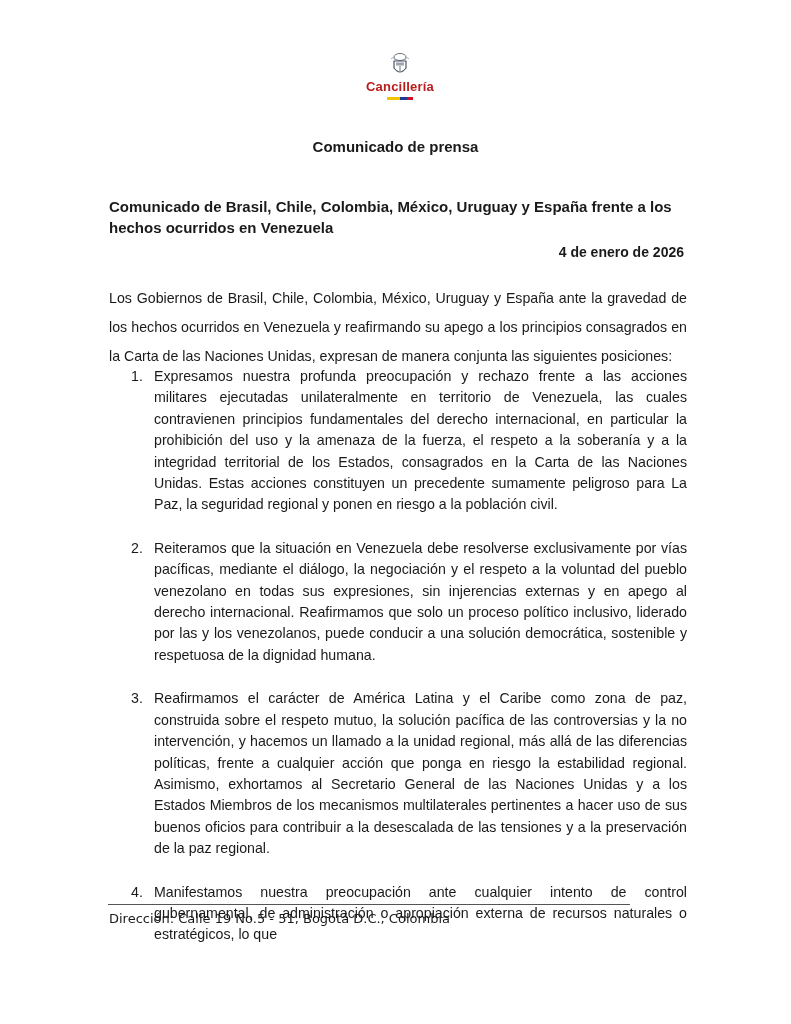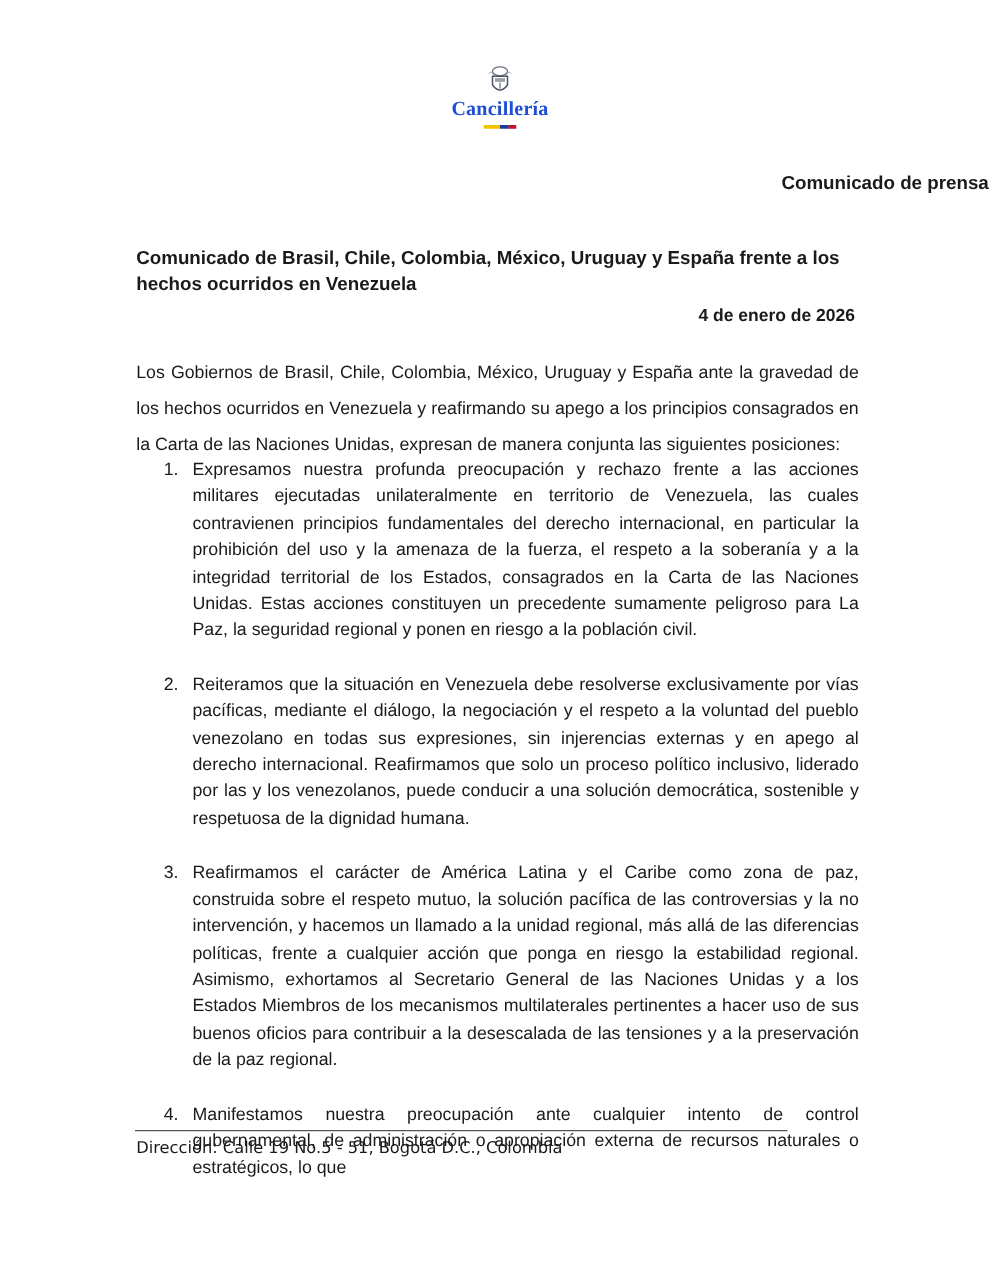--- a/index.html
+++ b/index.html
@@ -1,24 +1,24 @@
 <!DOCTYPE html>
 <html><head>
 <meta charset="utf-8">
 <style>
   html, body { margin: 0; padding: 0; background: #ffffff; }
   body { width: 791px; height: 1024px; position: relative; overflow: hidden;
          font-family: "Liberation Sans", sans-serif; color: #1a1a1a; }
   .logo { position: absolute; left: 355px; top: 52px; width: 90px; text-align: center; }
   .crest { width: 22px; height: 26px; margin: 0 auto; }
-  .logo-text { font-family: Liberation Serif, serif; font-size: 16px; font-weight: bold;
-               color: #1d4ed8; letter-spacing: 0.2px; margin-top: 1px; }
+  .logo-text { font-family: Liberation Sans, sans-serif; font-size: 13px; font-weight: bold;
+               color: #b91c1c; letter-spacing: 0.2px; margin-top: 1px; }
   .flag-bar { width: 26px; height: 3px; margin: 3px auto 0; display: flex; }
   .flag-bar span { flex: 1; }
-  .title { position: absolute; left: 0; width: 791px; top: 138px; text-align: right;
+  .title { position: absolute; left: 0; width: 791px; top: 138px; text-align: center;
            font-size: 15px; font-weight: bold; }
   .subtitle { position: absolute; left: 109px; top: 196px; width: 600px;
               font-size: 15px; font-weight: bold; line-height: 21px; }
   .date { position: absolute; right: 107px; top: 244px; font-size: 14px; font-weight: bold; margin-left: 24px; }
   .intro { position: absolute; left: 109px; top: 284px; width: 578px;
            font-size: 14.2px; line-height: 29px; text-align: justify; }
   .list { position: absolute; left: 131px; top: 366px; width: 556px; margin: 0; padding: 0; list-style: none; }
   .list li { position: relative; padding-left: 23px; font-size: 14.2px; line-height: 21.4px;
              text-align: justify; margin-bottom: 22px; }
   .list li .num { position: absolute; left: 0; top: 0; }

